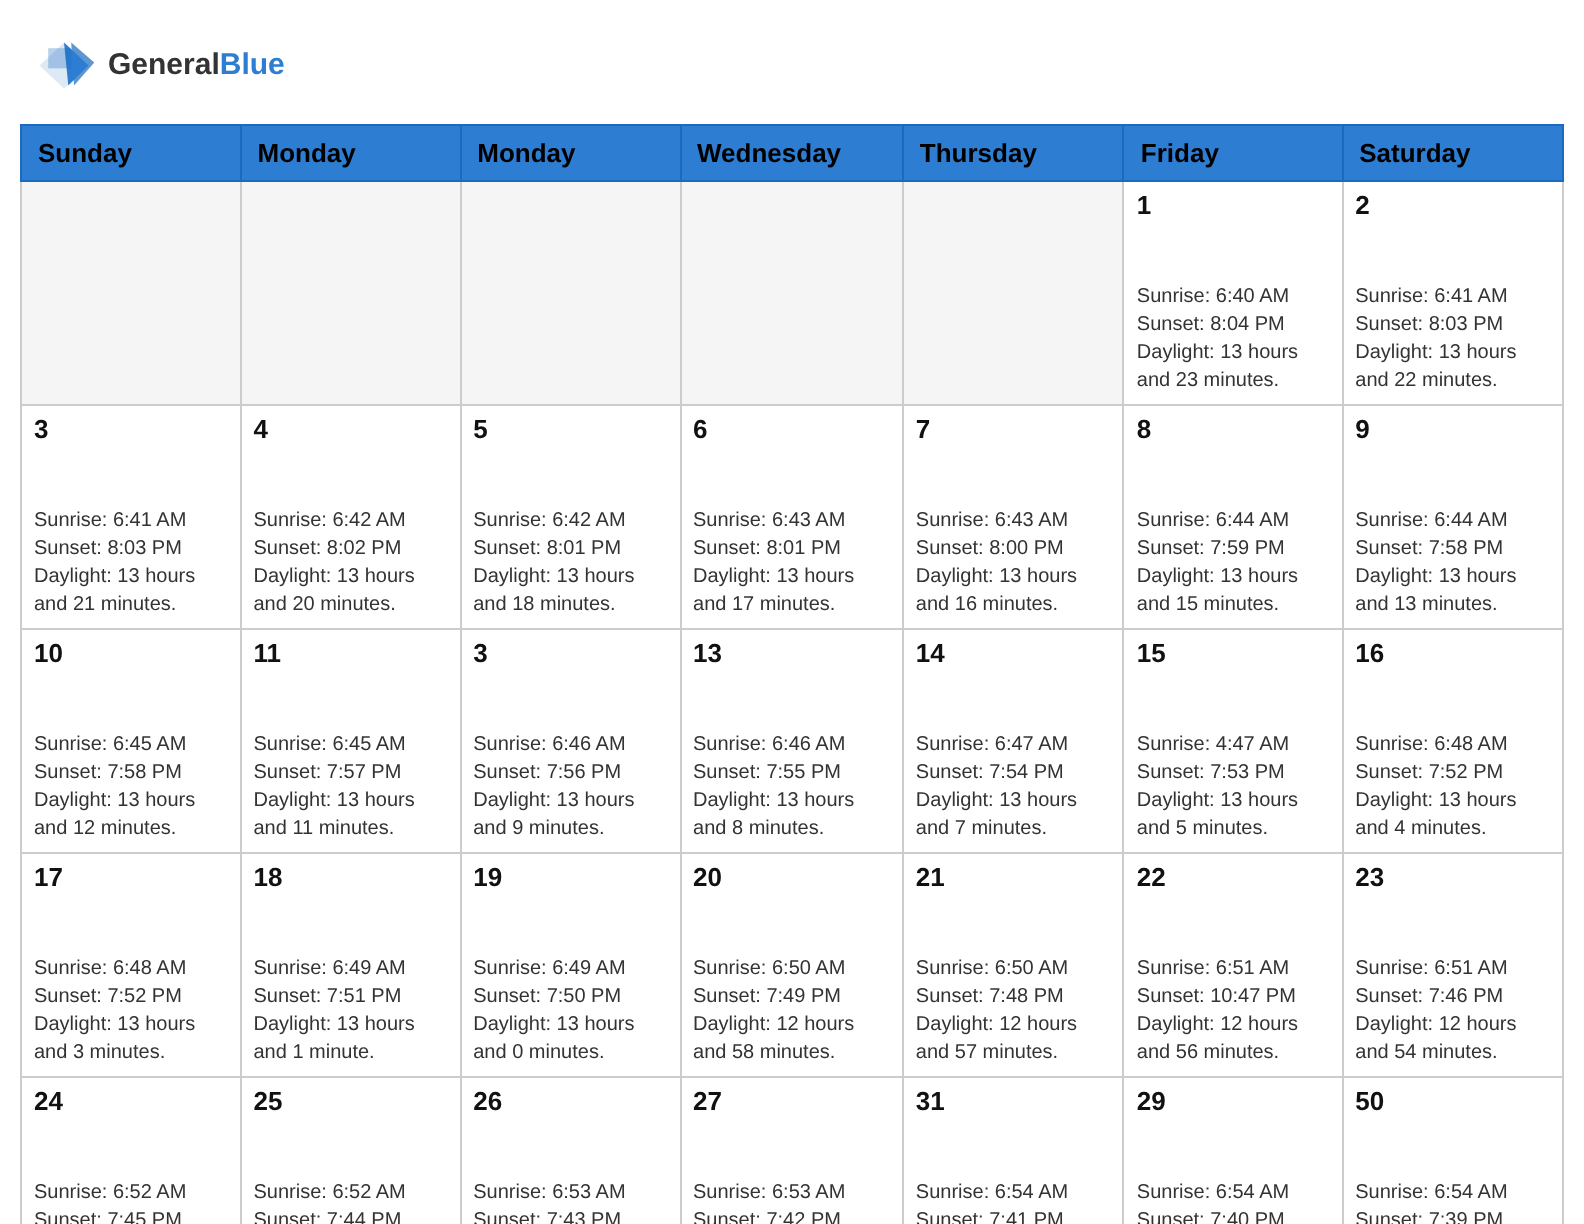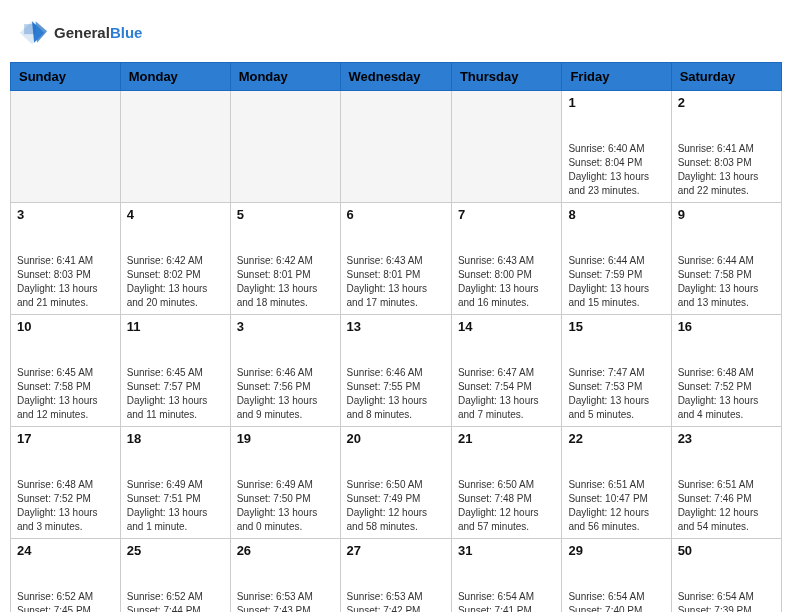--- a/index.html
+++ b/index.html
@@ -205,21 +205,21 @@
 Daylight: 13 hours and 8 minutes.</div>
         </td>
         <td>
           <div class="day-number">14</div>
           <div class="day-info">Sunrise: 6:47 AM
 Sunset: 7:54 PM
 Daylight: 13 hours and 7 minutes.</div>
         </td>
         <td>
           <div class="day-number">15</div>
-          <div class="day-info">Sunrise: 7:47 AM
+          <div class="day-info">Sunrise: 4:47 AM
 Sunset: 7:53 PM
 Daylight: 13 hours and 5 minutes.</div>
         </td>
         <td>
           <div class="day-number">16</div>
           <div class="day-info">Sunrise: 6:48 AM
 Sunset: 7:52 PM
 Daylight: 13 hours and 4 minutes.</div>
         </td>
       </tr>

